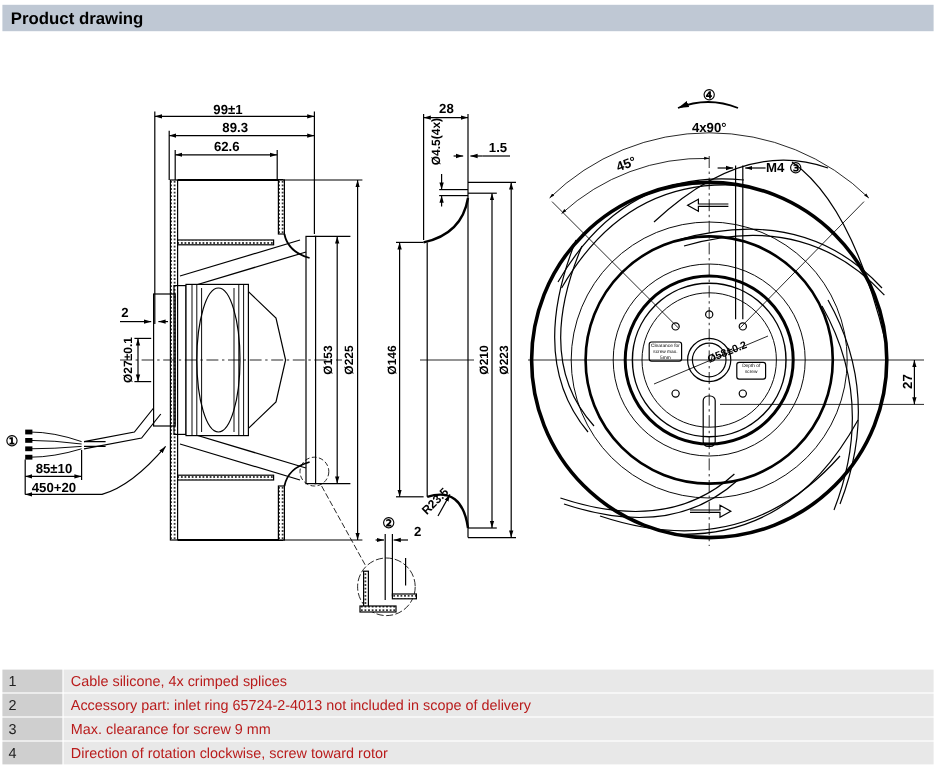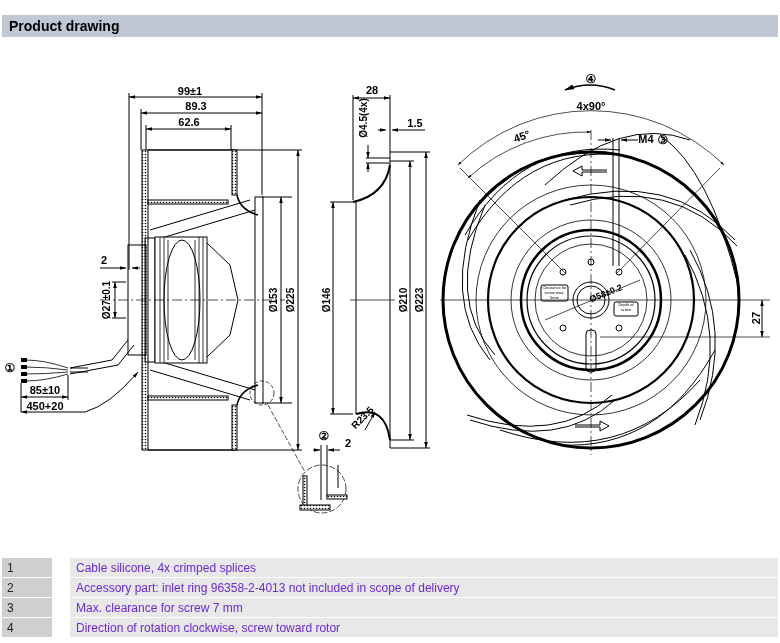--- a/index.html
+++ b/index.html
@@ -1,24 +1,24 @@
 <!DOCTYPE html>
 <html><head>
 <meta charset="utf-8">
 <style>
   * { box-sizing: border-box; margin: 0; padding: 0; }
   body { width: 780px; height: 643px; background: #ffffff; font-family: "Liberation Sans", sans-serif; position: relative; overflow: hidden; }
-  .header { position: absolute; left: 2px; top: 15px; width: 776px; height: 22px; background: #bfc8d4; }
+  .header { position: absolute; left: 2px; top: 4px; width: 776px; height: 22px; background: #bfc8d4; }
   .header span { position: absolute; left: 7px; top: 3px; font-size: 14px; font-weight: bold; color: #000; }
   .drawing { position: absolute; left: 0; top: 30px; width: 780px; height: 520px; }
   .drawing text { font-family: "Liberation Sans", sans-serif; font-weight: bold; fill: #000; }
   .notes { position: absolute; left: 2px; top: 558px; width: 776px; }
   .row { display: flex; height: 19px; margin-bottom: 1px; }
   .row .num { width: 50px; background: #cfcfcf; font-size: 12px; color: #222; padding: 3px 0 0 5px; }
-  .row .desc { flex: 1; background: #e8e8e8; font-size: 12px; color: #6d28d9; padding: 3px 0 0 6px; margin-left: 18px; }
+  .row .desc { flex: 1; background: #e8e8e8; font-size: 12px; color: #b91c1c; padding: 3px 0 0 6px; margin-left: 1px; }
 </style>
 </head>
 <body>
 
 <div class="header">
   <span>Product drawing</span>
 </div>
 
 <svg class="drawing" viewBox="0 30 780 520" width="780" height="520">
   <defs>
@@ -240,23 +240,23 @@
   </foreignObject>
 </svg>
 
 <div class="notes">
   <div class="row">
     <div class="num">1</div>
     <div class="desc">Cable silicone, 4x crimped splices</div>
   </div>
   <div class="row">
     <div class="num">2</div>
-    <div class="desc">Accessory part: inlet ring 96358-2-4013 not included in scope of delivery</div>
+    <div class="desc">Accessory part: inlet ring 65724-2-4013 not included in scope of delivery</div>
   </div>
   <div class="row">
     <div class="num">3</div>
-    <div class="desc">Max. clearance for screw 7 mm</div>
+    <div class="desc">Max. clearance for screw 9 mm</div>
   </div>
   <div class="row">
     <div class="num">4</div>
     <div class="desc">Direction of rotation clockwise, screw toward rotor</div>
   </div>
 </div>
 
 </body></html>

